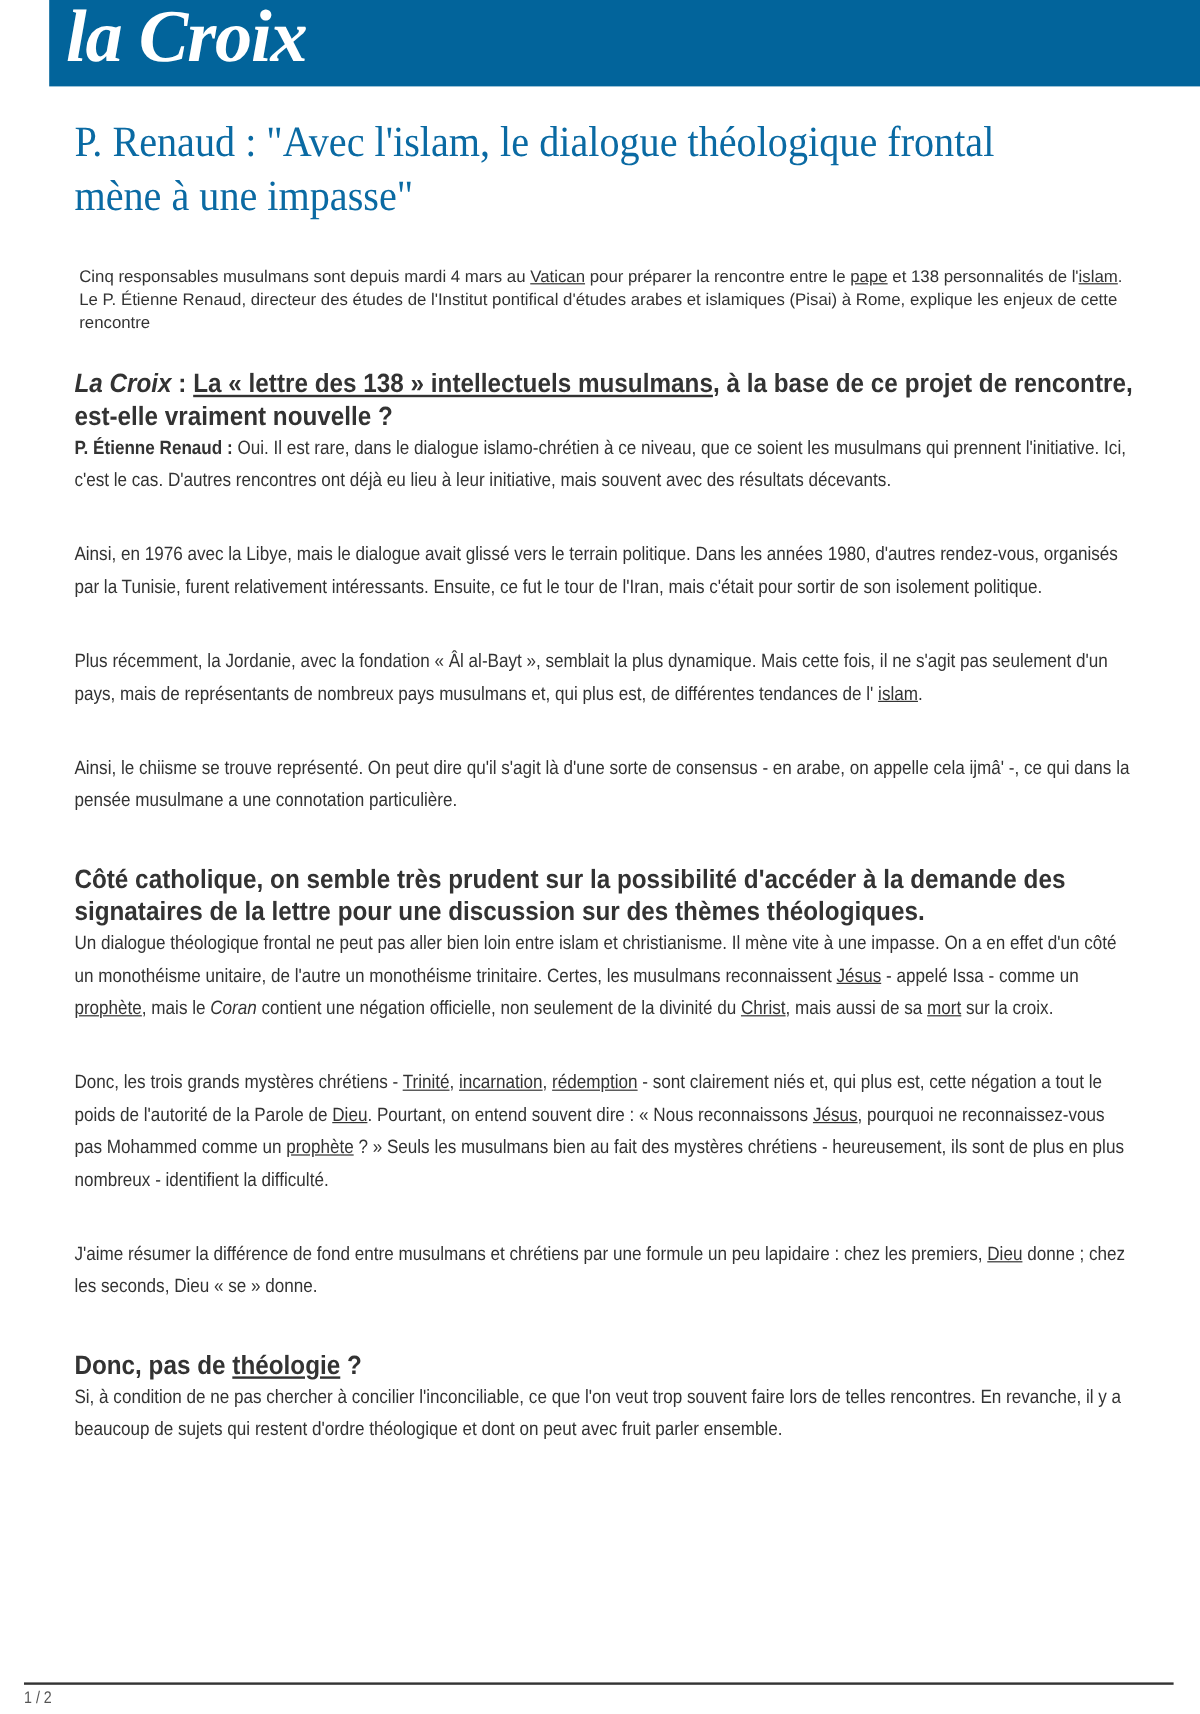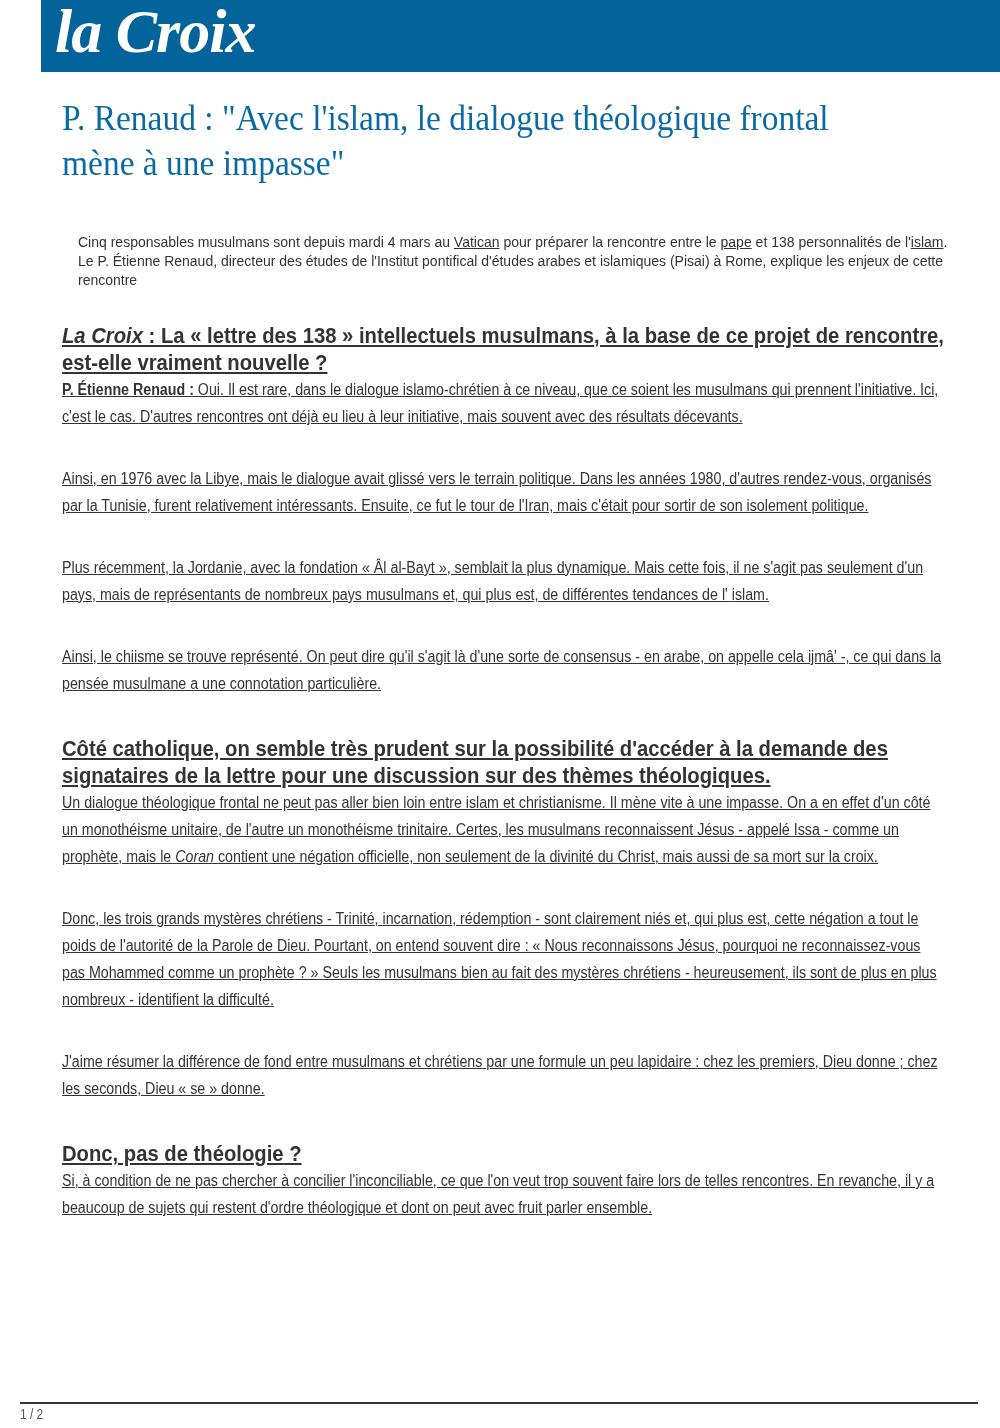--- a/index.html
+++ b/index.html
@@ -5,23 +5,23 @@
   html, body { margin: 0; padding: 0; background: #ffffff; }
   body { width: 1000px; height: 1428px; position: relative; overflow: hidden;
          font-family: "Liberation Sans", sans-serif; color: #333333; }
   .masthead { position: absolute; left: 41px; top: 0; width: 959px; height: 72px;
               background: #02649b; }
   .logo { position: absolute; left: 14px; top: -4px; font-family: "Liberation Serif", serif;
           font-style: italic; font-weight: bold; color: #ffffff; font-size: 62px; letter-spacing: -1px; }
   .title { position: absolute; left: 62px; top: 96px; width: 860px; margin: 0;
            font-family: "Liberation Serif", serif; font-weight: normal; color: #0a6aa3;
            font-size: 36px; line-height: 45px; transform: scaleX(0.93); transform-origin: left top; }
-  .chapo { position: absolute; left: 62px; top: 217px; width: 880px; margin: 16px;
+  .chapo { position: absolute; left: 62px; top: 217px; width: 880px; margin: 4px;
            font-size: 14px; line-height: 19px; color: #333; }
-  .content { position: absolute; left: 62px; top: 322px; width: 880px; text-decoration: underline; }
+  .content { position: absolute; left: 62px; top: 306px; width: 880px; }
   .q { margin: 0; font-size: 22px; line-height: 27px; font-weight: bold; color: #333;
        transform: scaleX(0.92); transform-origin: left top; width: 960px; }
   .p { margin: 0; font-size: 16px; line-height: 27px; color: #333;
        transform: scaleX(0.89); transform-origin: left top; width: 988px; }
   a { color: #333; text-decoration: underline; }
   .gap { height: 35px; }
   .footer-line { position: absolute; left: 20px; top: 1402px; width: 958px; height: 2px; background: #333; }
   .page-num { position: absolute; left: 20px; top: 1406px; font-size: 14px; color: #555;
               transform: scaleX(0.85); transform-origin: left top; }
 </style>

